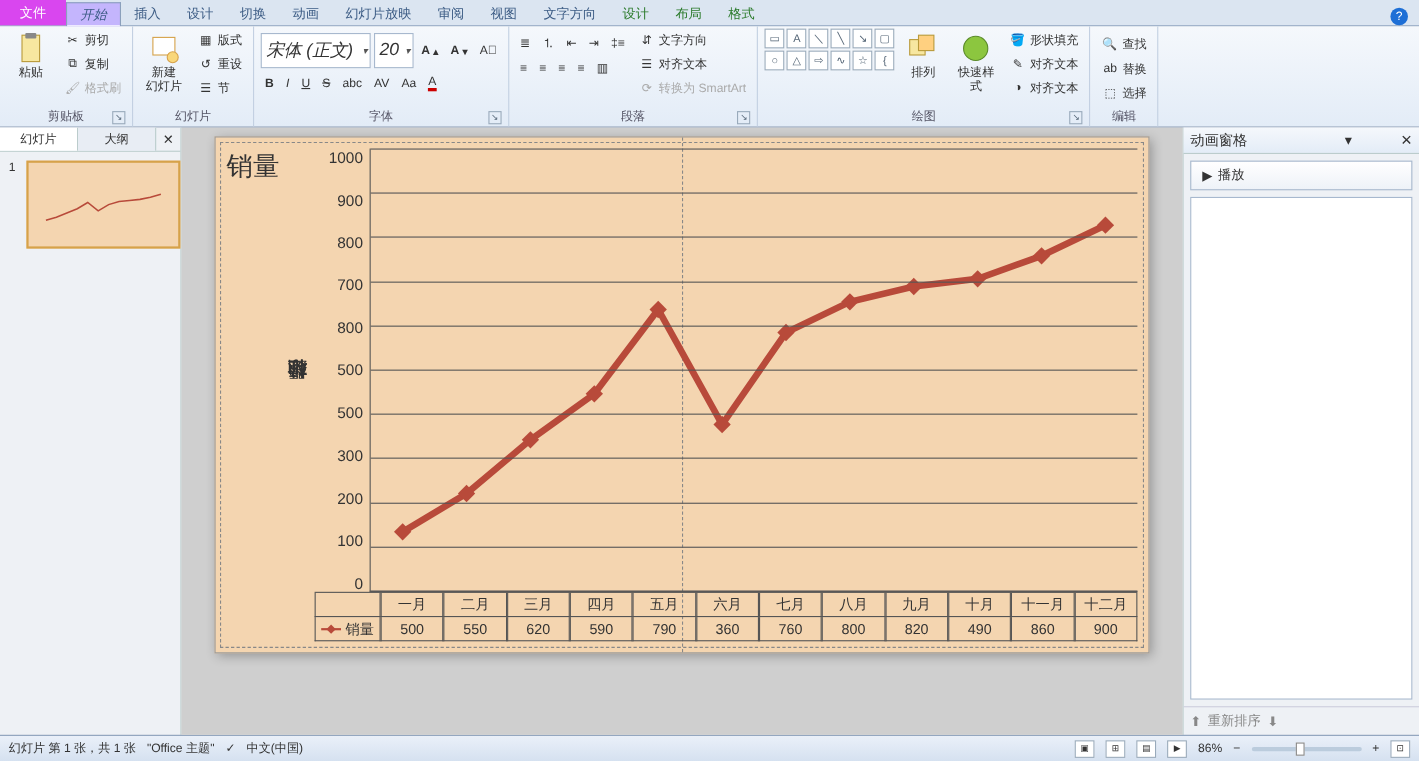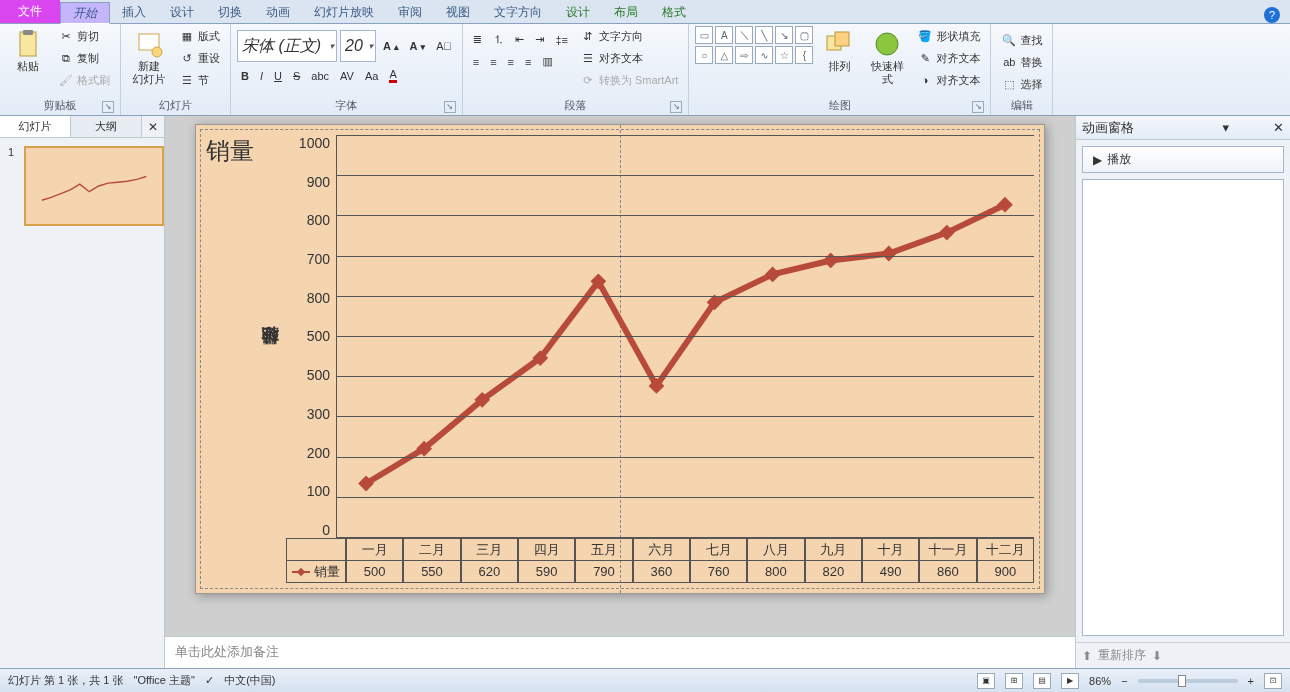--- a/index.html
+++ b/index.html
@@ -443,21 +443,20 @@
                         <div class="dt-cell">十二月</div>
                         <div class="dt-cell">900</div>
                       </div>
                     </div>
                   </div>
               </div>
             </div>
           </div>
         </div>
       </div>
-      <div class="notes">单击此处添加备注</div>
     </div>
 
     <div class="anim-pane">
       <div class="anim-header">
         <span>动画窗格</span>
         <span class="spacer"></span>
         <span>▾</span>
         <span style="margin-left:6px">✕</span>
       </div>
       <div class="anim-play">

